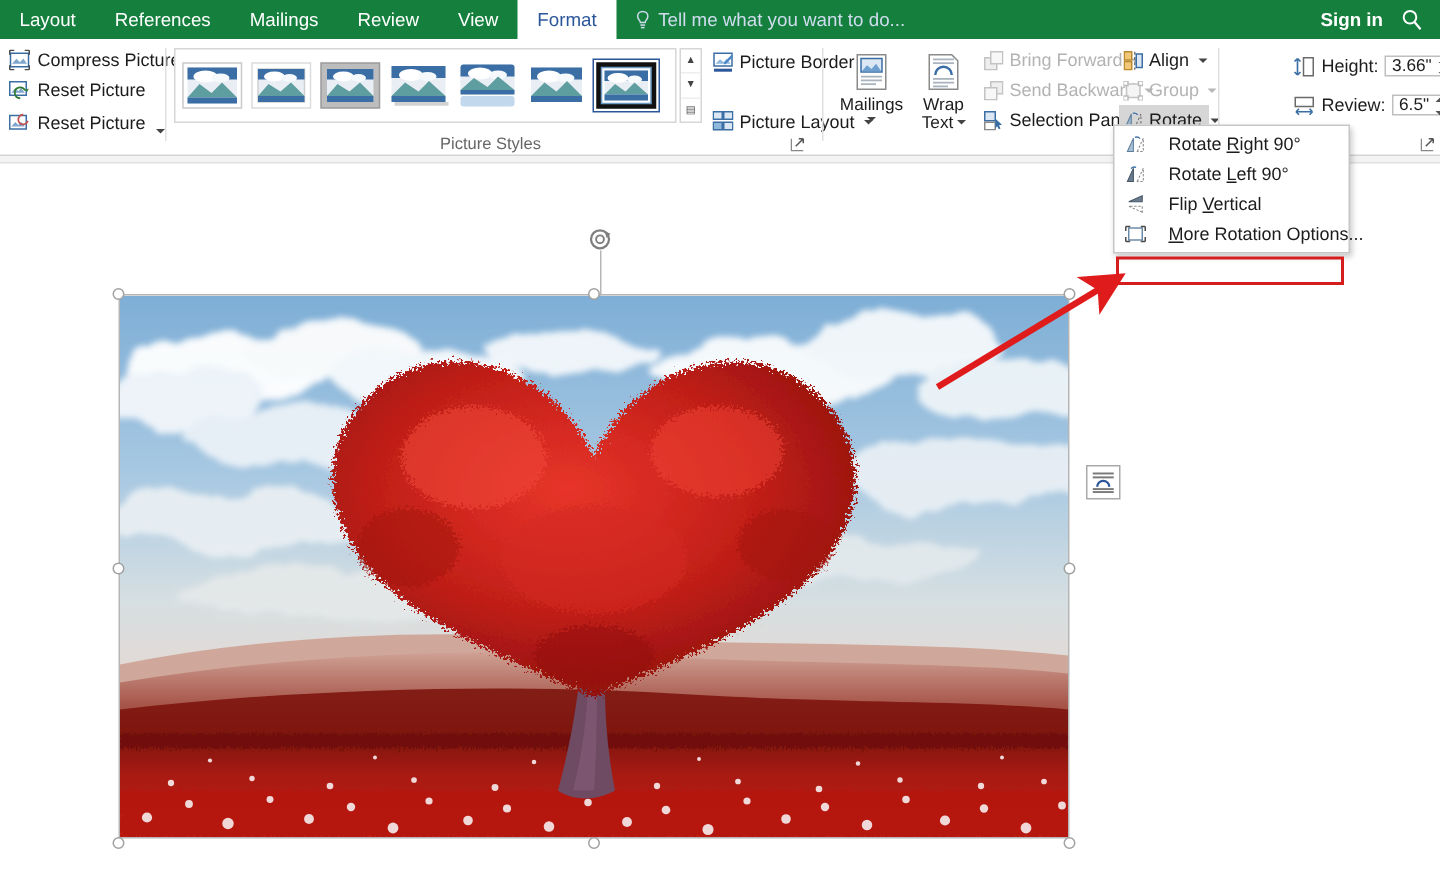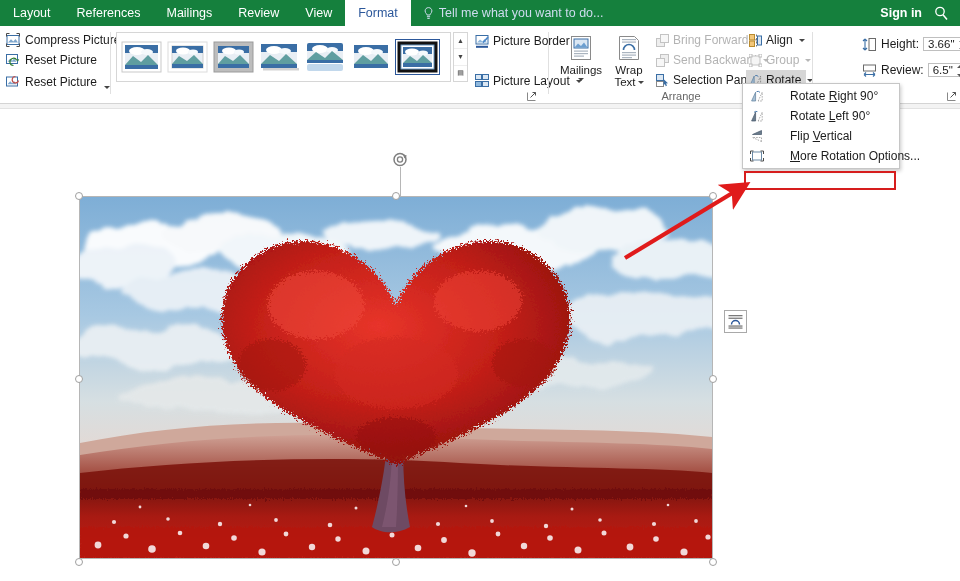--- a/index.html
+++ b/index.html
@@ -176,21 +176,21 @@
 
   
   .menu {
     position: absolute; left: 742px; top: 83px; width: 158px;
     background: #ffffff; border: 1px solid #c6c6c6;
     box-shadow: 1px 2px 4px rgba(0,0,0,0.22);
     padding: 2px 0; z-index: 40;
   }
   .mi {
     display: flex; align-items: center; height: 20px; padding-left: 6px;
-    font-size: 12px; color: #1c1c1c; cursor: pointer; gap: 25px; white-space: nowrap;
+    font-size: 12px; color: #1c1c1c; cursor: pointer; gap: 14px; white-space: nowrap;
   }
   .mi .mic { width: 16px; height: 16px; flex: 0 0 auto; display: flex; align-items: center; justify-content: center; }
   .mi u { text-decoration: underline; }
   .mi-highlight {
     position: absolute; left: 744px; top: 171px; width: 152px; height: 19px;
     border: 2px solid #d61d1d; z-index: 41; pointer-events: none;
   }
 
   
   .arrow { position: absolute; left: 0; top: 0; width: 960px; height: 581px;
@@ -356,20 +356,21 @@
       <svg class="ic" width="14" height="14" viewBox="0 0 14 14">
         <rect x="0.5" y="0.5" width="6" height="5" fill="#dbe7f3" stroke="#3a6ea5"></rect>
         <rect x="7.5" y="0.5" width="6" height="5" fill="#dbe7f3" stroke="#3a6ea5"></rect>
         <rect x="0.5" y="7.5" width="6" height="5" fill="#8fb8dd" stroke="#3a6ea5"></rect>
         <rect x="7.5" y="7.5" width="6" height="5" fill="#dbe7f3" stroke="#3a6ea5"></rect>
       </svg>
       <span>Picture Layout</span>
       <span class="cdn"></span>
     </div>
 
+    <div class="grp-title">Picture Styles</div>
     <svg class="dialog-launcher" style="right:6px;" viewBox="0 0 9 9">
       <path d="M0.5 0.5 v8 h8" fill="none" stroke="#888"></path>
       <path d="M8.5 0.5 L3.5 5.5 M8.5 0.5 h-3 M8.5 0.5 v3" fill="none" stroke="#555"></path>
     </svg>
   </div>
   <div class="grp-sep" style="left:548px;"></div>
 
   <div class="grp" style="left:550px; width:262px;">
     <div class="bigbtn" style="left:8px;">
       <svg width="26" height="26" viewBox="0 0 26 26">
@@ -449,21 +450,20 @@
     <div class="rowbtn pressed" style="position:absolute; left:196px; top:44px; width:60px;">
       <svg class="ic" width="13" height="13" viewBox="0 0 13 13">
         <path d="M1 11.5 L5.2 2 L5.2 11.5 Z" fill="#9fb8cf" stroke="#5d7f9e" stroke-width="0.7"></path>
         <path d="M7.4 11.5 L11.6 2 L11.6 11.5 Z" fill="none" stroke="#6f6f6f" stroke-width="0.7" stroke-dasharray="1.8,1.2"></path>
         <path d="M6.2 1.6 a3 3 0 0 1 3.2 1" fill="none" stroke="#3a6ea5" stroke-width="0.9"></path>
       </svg>
       <span>Rotate</span>
       <span class="cdn"></span>
     </div>
 
-    <div class="grp-title">Arrange</div>
   </div>
   <div class="grp-sep" style="left:812px;"></div>
 
   <div class="grp" style="left:814px; width:146px;">
 
     <div class="sizerow" style="position:absolute; left:48px; top:7px;">
       <svg width="15" height="15" viewBox="0 0 15 15">
         <path d="M3 2 v11 M3 2 l-2 2 M3 2 l2 2 M3 13 l-2 -2 M3 13 l2 -2" stroke="#3a6ea5" stroke-width="1.1" fill="none"></path>
         <rect x="7" y="1.5" width="6.5" height="12" fill="#fff" stroke="#6a6a6a"></rect>
       </svg>

